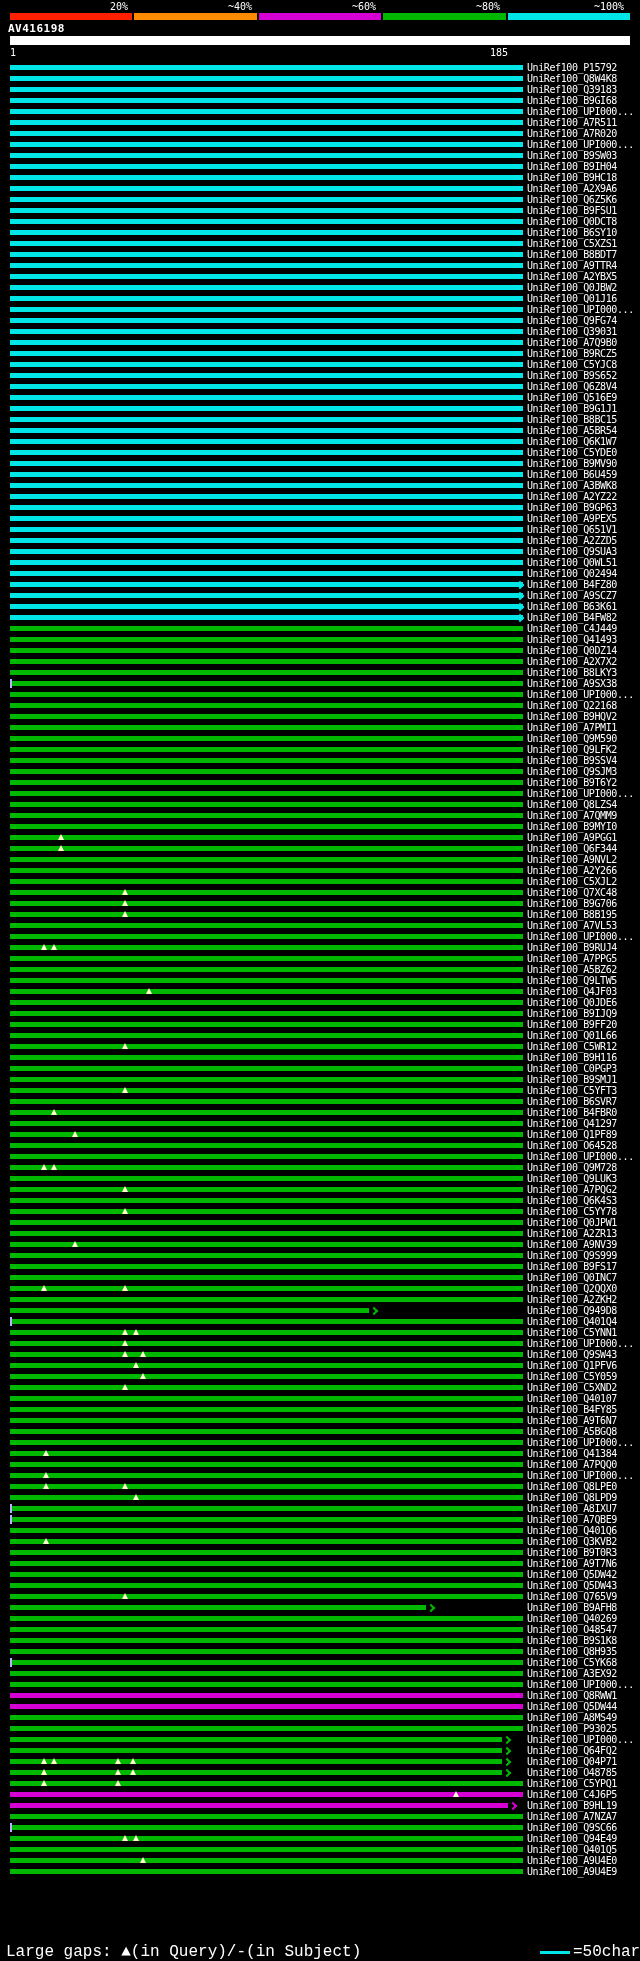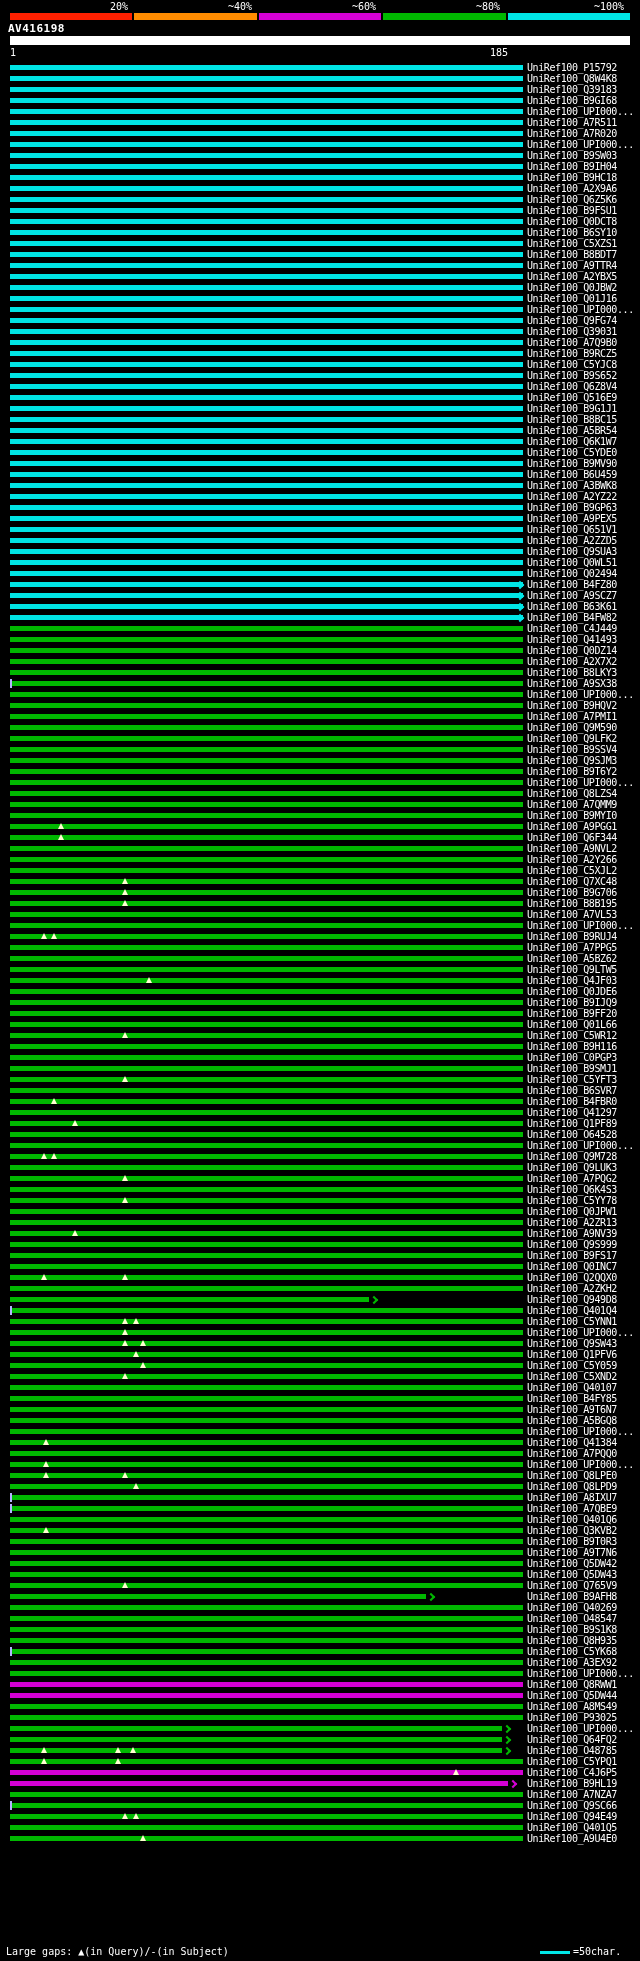--- a/index.html
+++ b/index.html
@@ -23,21 +23,21 @@
   .bar{position:absolute;left:10px;top:3px;height:5px;}
   .gap{position:absolute;top:2px;width:0;height:0;
        border-left:3px solid transparent;border-right:3px solid transparent;
        border-bottom:6px solid #ffffd0;}
   .chev{position:absolute;top:3px;width:4px;height:4px;
         border-top:2px solid;border-right:2px solid;transform:rotate(45deg);}
   .tick{position:absolute;left:10px;top:1px;width:2px;height:9px;background:#b4b4ff;}
   .lab{position:absolute;left:527px;top:0;font-size:10px;line-height:11px;
        letter-spacing:-0.4px;white-space:nowrap;}
   
-  .legend{position:absolute;left:0;top:1946px;width:600px;height:14px;font-size:10px;line-height:12px;}
+  .legend{position:absolute;left:0;top:1946px;width:600px;height:14px;font-size:16px;line-height:12px;font-family:Liberation Mono, monospace;}
   .legend .gaps{position:absolute;left:6px;top:0;}
   .legend .scale-line{position:absolute;left:540px;top:5px;width:30px;height:3px;}
   .legend .scale-text{position:absolute;left:573px;top:0;}
 </style>
 </head>
 <body>
 
 <div class="key-labels" id="key-labels">
     <span>20%</span>
     <span>~40%</span>
@@ -293,20 +293,24 @@
       <div class="bar" style="width: 513px; background: rgb(0, 184, 0);"></div>
       <span class="tick"></span>
       <span class="lab">UniRef100_A9SX38</span>
     </div>
     <div class="row">
       <div class="bar" style="width: 513px; background: rgb(0, 184, 0);"></div>
       <span class="lab">UniRef100_UPI000...</span>
     </div>
     <div class="row">
       <div class="bar" style="width: 513px; background: rgb(0, 184, 0);"></div>
+      <span class="lab">UniRef100_Q22168</span>
+    </div>
+    <div class="row">
+      <div class="bar" style="width: 513px; background: rgb(0, 184, 0);"></div>
       <span class="lab">UniRef100_B9HQV2</span>
     </div>
     <div class="row">
       <div class="bar" style="width: 513px; background: rgb(0, 184, 0);"></div>
       <span class="lab">UniRef100_A7PMI1</span>
     </div>
     <div class="row">
       <div class="bar" style="width: 513px; background: rgb(0, 184, 0);"></div>
       <span class="lab">UniRef100_Q9M590</span>
     </div>
@@ -712,20 +716,29 @@
     </div>
     <div class="row">
       <div class="bar" style="width: 492px; background: rgb(0, 184, 0);"></div>
       <span class="chev" style="left: 504px; border-color: rgb(0, 184, 0);"></span>
       <span class="lab">UniRef100_UPI000...</span>
     </div>
     <div class="row">
       <div class="bar" style="width: 492px; background: rgb(0, 184, 0);"></div>
       <span class="chev" style="left: 504px; border-color: rgb(0, 184, 0);"></span>
       <span class="lab">UniRef100_Q64FQ2</span>
+    </div>
+    <div class="row">
+      <div class="bar" style="width: 492px; background: rgb(0, 184, 0);"></div>
+      <span class="gap" style="left: 41px;"></span>
+      <span class="gap" style="left: 51px;"></span>
+      <span class="gap" style="left: 115px;"></span>
+      <span class="gap" style="left: 130px;"></span>
+      <span class="chev" style="left: 504px; border-color: rgb(0, 184, 0);"></span>
+      <span class="lab">UniRef100_Q04P71</span>
     </div>
     <div class="row">
       <div class="bar" style="width: 492px; background: rgb(0, 184, 0);"></div>
       <span class="gap" style="left: 41px;"></span>
       <span class="gap" style="left: 115px;"></span>
       <span class="gap" style="left: 130px;"></span>
       <span class="chev" style="left: 504px; border-color: rgb(0, 184, 0);"></span>
       <span class="lab">UniRef100_O48785</span>
     </div>
     <div class="row">
@@ -760,20 +773,24 @@
       <span class="lab">UniRef100_Q94E49</span>
     </div>
     <div class="row">
       <div class="bar" style="width: 513px; background: rgb(0, 184, 0);"></div>
       <span class="lab">UniRef100_Q401Q5</span>
     </div>
     <div class="row">
       <div class="bar" style="width: 513px; background: rgb(0, 184, 0);"></div>
       <span class="gap" style="left: 140px;"></span>
       <span class="lab">UniRef100_A9U4E0</span>
+    </div>
+    <div class="row">
+      <div class="bar" style="width: 513px; background: rgb(0, 184, 0);"></div>
+      <span class="lab">UniRef100_A9U4E9</span>
     </div>
   </div>
 
 <div class="legend">
   <span class="gaps">Large gaps: ▲(in Query)/-(in Subject)</span>
   <span class="scale-line" id="scale-line" style="background: rgb(0, 229, 229);"></span>
   <span class="scale-text">=50char.</span>
 </div>
 
 </body></html>

